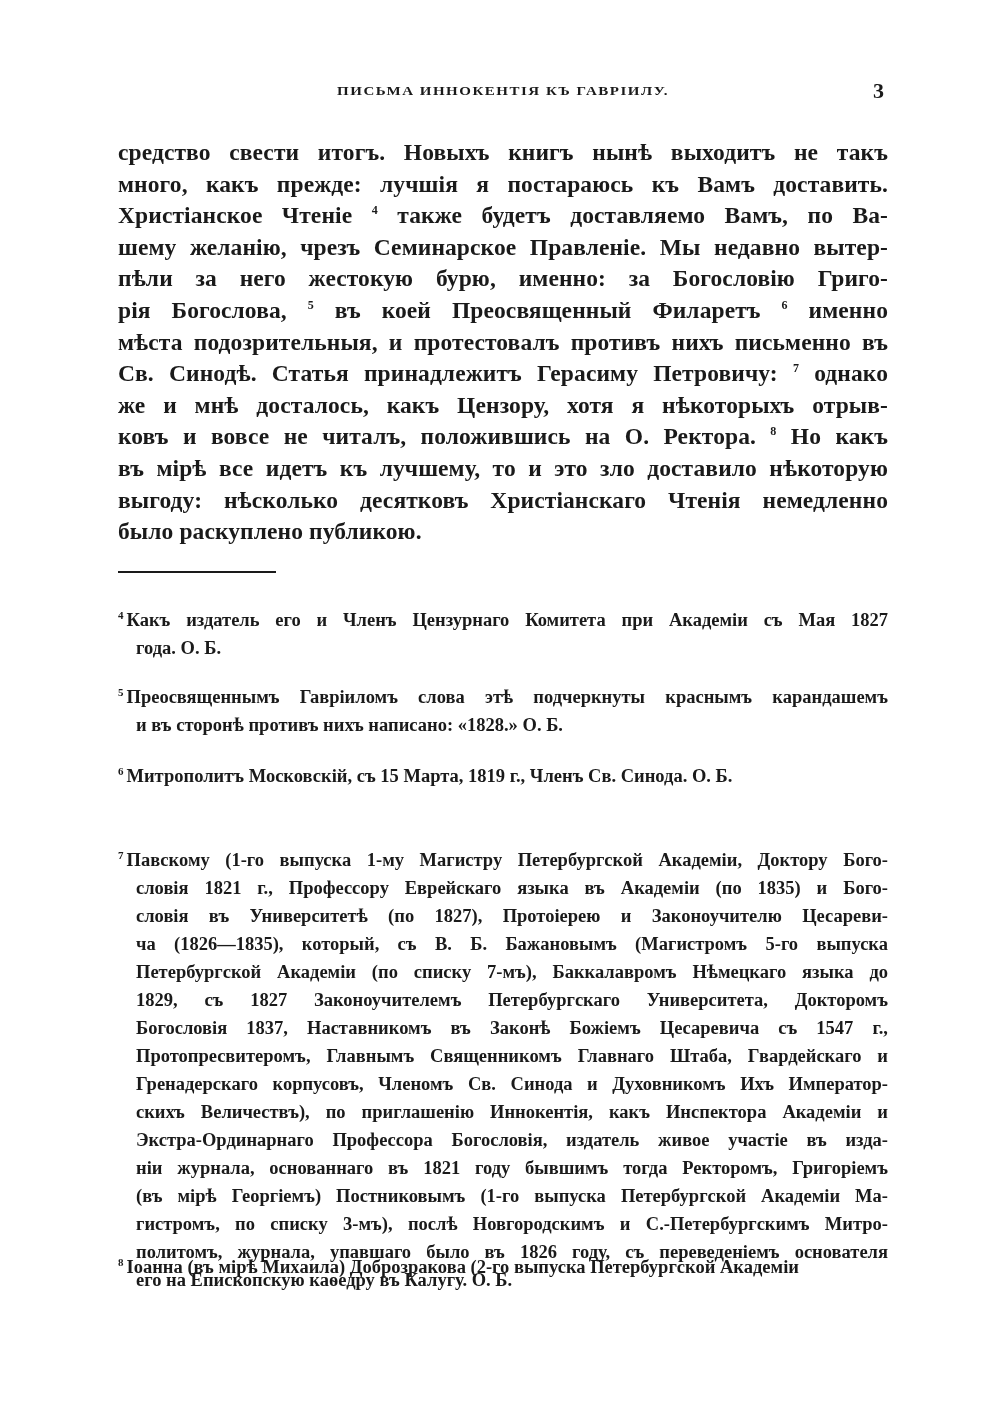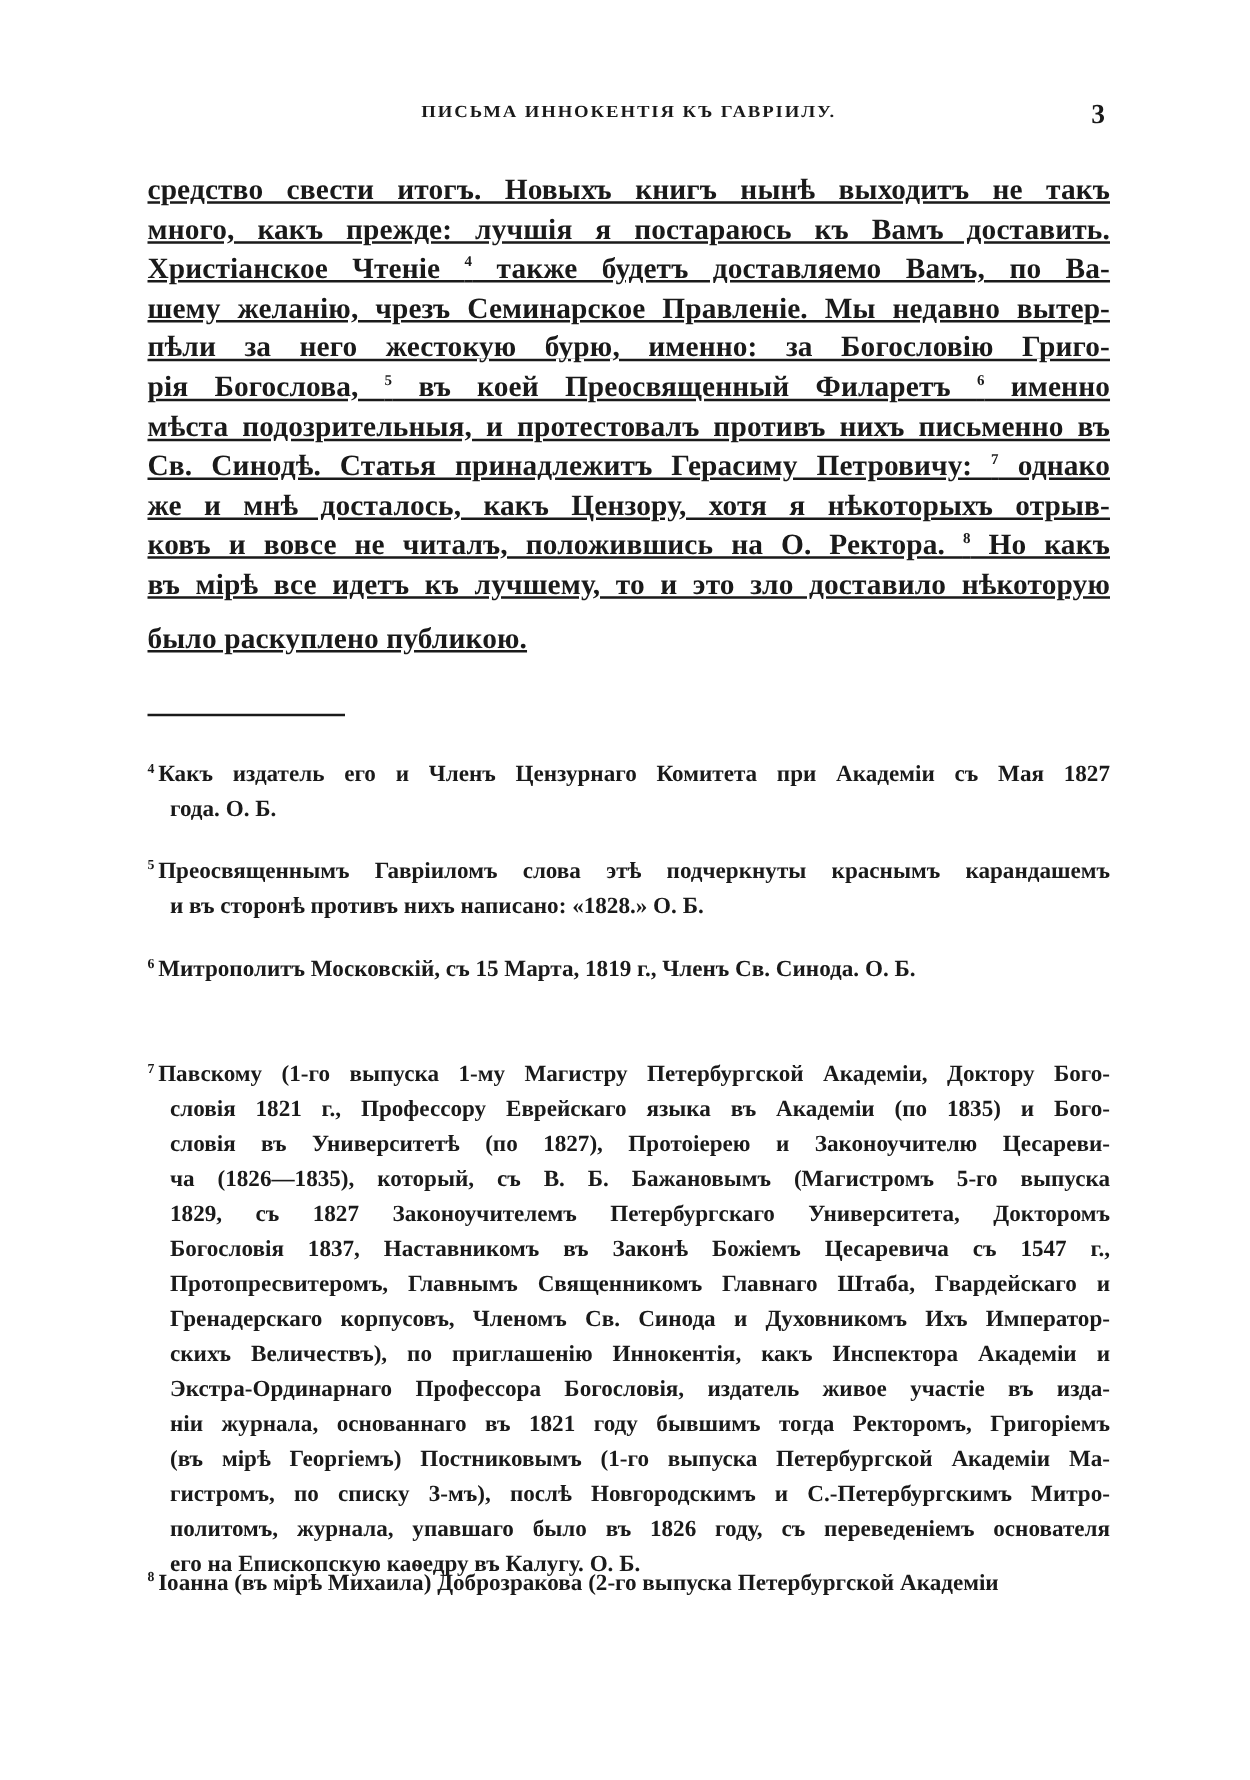--- a/index.html
+++ b/index.html
@@ -55,25 +55,23 @@
       display: block;
       height: 31.6px;
       line-height: 31.6px;
       font-size: 23.5px;
       font-weight: bold;
       white-space: nowrap;
       text-align: justify;
       text-align-last: justify;
       letter-spacing: 0.1px;
       transform-origin: left center;
-      text-decoration: underline;
     }
     .main-text .line.last {
       text-align-last: left;
-      margin-top: 11px;
     }
     sup.fn {
       font-size: 12px;
       vertical-align: 9px;
       line-height: 0;
     }
     .rule {
       position: absolute;
       left: 118px;
       top: 571px;
@@ -131,20 +129,21 @@
       <span class="line" style="display: block; width: auto;"><span>много, какъ прежде: лучшія я постараюсь къ Вамъ доставить.</span></span>
       <span class="line" style="display: block; width: auto;"><span>Христіанское Чтеніе </span><sup class="fn">4</sup><span> также будетъ доставляемо Вамъ, по Ва-</span></span>
       <span class="line" style="display: block; width: auto;"><span>шему желанію, чрезъ Семинарское Правленіе. Мы недавно вытер-</span></span>
       <span class="line" style="display: block; width: auto;"><span>пѣли за него жестокую бурю, именно: за Богословію Григо-</span></span>
       <span class="line" style="display: block; width: auto;"><span>рія Богослова, </span><sup class="fn">5</sup><span> въ коей Преосвященный Филаретъ </span><sup class="fn">6</sup><span> именно</span></span>
       <span class="line" style="display: block; width: auto;"><span>мѣста подозрительныя, и протестовалъ противъ нихъ письменно въ</span></span>
       <span class="line" style="display: block; width: auto;"><span>Св. Синодѣ. Статья принадлежитъ Герасиму Петровичу: </span><sup class="fn">7</sup><span> однако</span></span>
       <span class="line" style="display: block; width: auto;"><span>же и мнѣ досталось, какъ Цензору, хотя я нѣкоторыхъ отрыв-</span></span>
       <span class="line" style="display: block; width: auto;"><span>ковъ и вовсе не читалъ, положившись на О. Ректора. </span><sup class="fn">8</sup><span> Но какъ</span></span>
       <span class="line" style="display: block; width: auto;"><span>въ мірѣ все идетъ къ лучшему, то и это зло доставило нѣкоторую</span></span>
+      <span class="line" style="display: block; width: auto;"><span>выгоду: нѣсколько десятковъ Христіанскаго Чтенія немедленно</span></span>
       <span class="line last" style="display: block; width: auto;"><span>было раскуплено публикою.</span></span>
     </div>
 
   <div class="rule"></div>
 
   <div class="footnotes" id="footnotes">
       <div class="footnote" style="top: 606px;">
         <span class="fline" style="display: block; width: auto;"><span class="fmark">4</span><span>Какъ издатель его и Членъ Цензурнаго Комитета при Академіи съ Мая 1827</span></span>
         <span class="fline indent last" style="display: block; width: auto;"><span>года. О. Б.</span></span>
       </div>
@@ -153,20 +152,21 @@
         <span class="fline indent last" style="display: block; width: auto;"><span>и въ сторонѣ противъ нихъ написано: «1828.» О. Б.</span></span>
       </div>
       <div class="footnote" style="top: 762px;">
         <span class="fline last" style="display: block; width: auto;"><span class="fmark">6</span><span>Митрополитъ Московскій, съ 15 Марта, 1819 г., Членъ Св. Синода. О. Б.</span></span>
       </div>
       <div class="footnote" style="top: 814px;">
         <span class="fline" style="display: block; width: auto; margin-top: 32px;"><span class="fmark">7</span><span>Павскому (1-го выпуска 1-му Магистру Петербургской Академіи, Доктору Бого-</span></span>
         <span class="fline indent" style="display: block; width: auto;"><span>словія 1821 г., Профессору Еврейскаго языка въ Академіи (по 1835) и Бого-</span></span>
         <span class="fline indent" style="display: block; width: auto;"><span>словія въ Университетѣ (по 1827), Протоіерею и Законоучителю Цесареви-</span></span>
         <span class="fline indent" style="display: block; width: auto;"><span>ча (1826—1835), который, съ В. Б. Бажановымъ (Магистромъ 5-го выпуска</span></span>
+        <span class="fline indent" style="display: block; width: auto;"><span>Петербургской Академіи (по списку 7-мъ), Баккалавромъ Нѣмецкаго языка до</span></span>
         <span class="fline indent" style="display: block; width: auto;"><span>1829, съ 1827 Законоучителемъ Петербургскаго Университета, Докторомъ</span></span>
         <span class="fline indent" style="display: block; width: auto;"><span>Богословія 1837, Наставникомъ въ Законѣ Божіемъ Цесаревича съ 1547 г.,</span></span>
         <span class="fline indent" style="display: block; width: auto;"><span>Протопресвитеромъ, Главнымъ Священникомъ Главнаго Штаба, Гвардейскаго и</span></span>
         <span class="fline indent" style="display: block; width: auto;"><span>Гренадерскаго корпусовъ, Членомъ Св. Синода и Духовникомъ Ихъ Император-</span></span>
         <span class="fline indent" style="display: block; width: auto;"><span>скихъ Величествъ), по приглашенію Иннокентія, какъ Инспектора Академіи и</span></span>
         <span class="fline indent" style="display: block; width: auto;"><span>Экстра-Ординарнаго Профессора Богословія, издатель живое участіе въ изда-</span></span>
         <span class="fline indent" style="display: block; width: auto;"><span>ніи журнала, основаннаго въ 1821 году бывшимъ тогда Ректоромъ, Григоріемъ</span></span>
         <span class="fline indent" style="display: block; width: auto;"><span>(въ мірѣ Георгіемъ) Постниковымъ (1-го выпуска Петербургской Академіи Ма-</span></span>
         <span class="fline indent" style="display: block; width: auto;"><span>гистромъ, по списку 3-мъ), послѣ Новгородскимъ и С.-Петербургскимъ Митро-</span></span>
         <span class="fline indent" style="display: block; width: auto;"><span>политомъ, журнала, упавшаго было въ 1826 году, съ переведеніемъ основателя</span></span>

